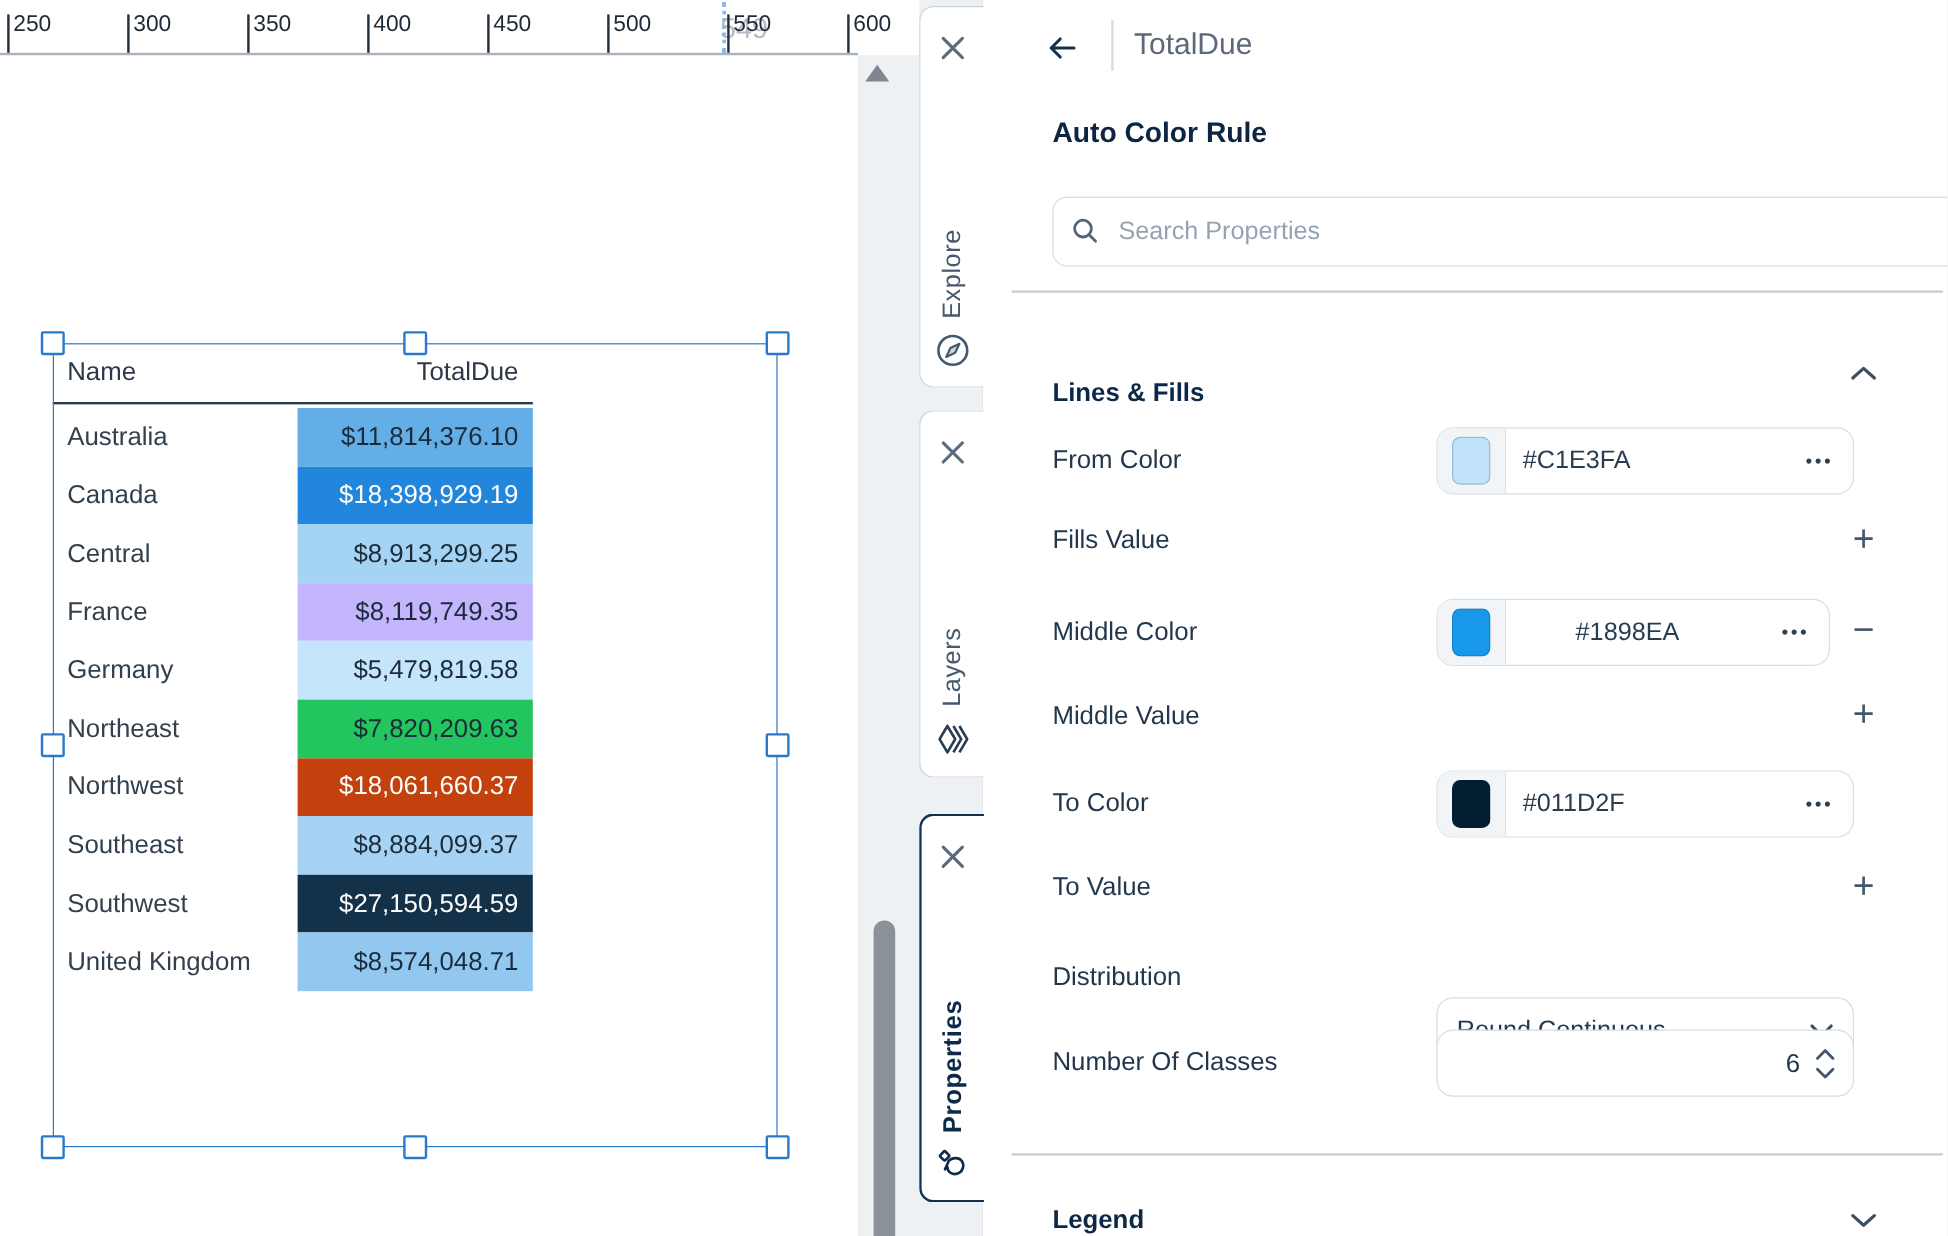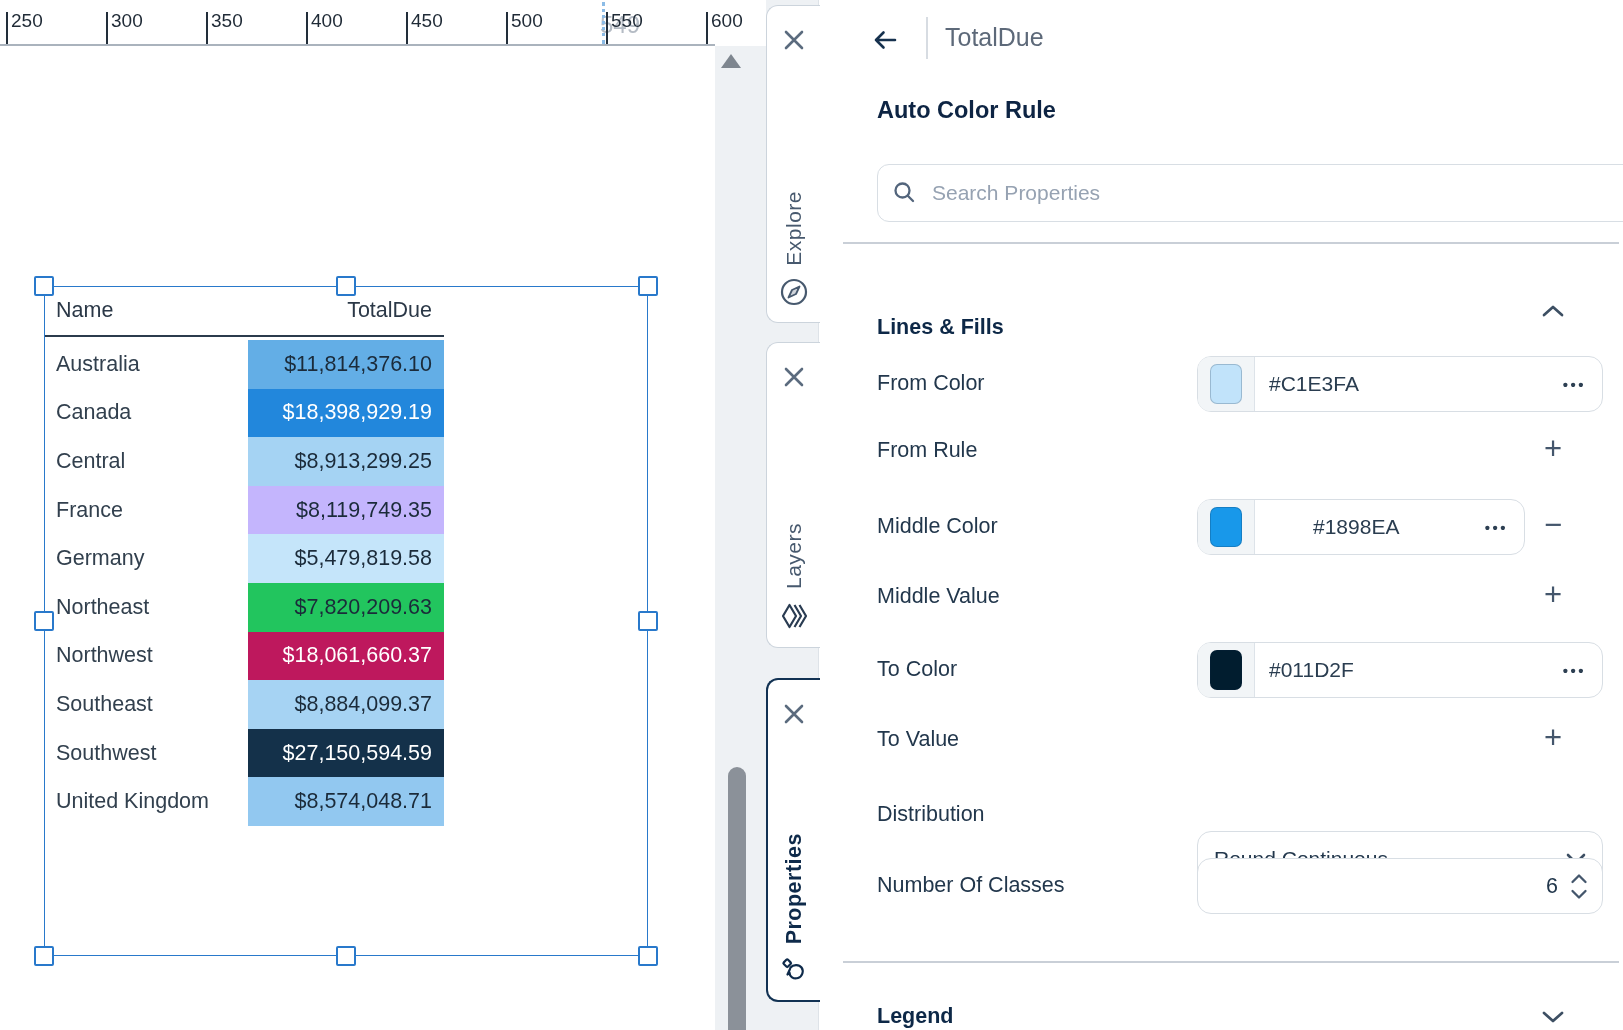--- a/index.html
+++ b/index.html
@@ -56,21 +56,21 @@
   .divider{height:1.5px;background:#C9CFD7;}
   .div1{left:24px;top:242px;width:776px;}
   .div2{left:24px;top:961px;width:776px;}
   .section-label{font-size:21.5px;font-weight:bold;color:#0D2847;}
   .sec-lines{left:58px;top:315px;}
   .sec-legend{left:58px;top:1004px;}
   .row-label{font-size:21.5px;color:#22374C;}
   .icon-col{left:719px;width:30px;display:flex;justify-content:center;cursor:pointer;}
   .pm{font-size:31px;font-weight:300;color:#44566C;line-height:26px;}
   .ctl{border:1.5px solid #D8DEE4;border-radius:14px;box-sizing:border-box;height:56px;display:flex;align-items:center;background:#fff;}
-  .ctl-wide{left:378px;width:406px;}
+  .ctl-wide{left:378px;width:348px;}
   .ctl-mid{left:378px;width:328px;}
   .swatch-seg{width:56px;align-self:stretch;background:#F2F5F7;border-right:1.5px solid #DDE3E9;border-radius:12px 0 0 12px;display:flex;align-items:center;justify-content:center;flex:none;}
   .swatch{width:32px;height:40px;border-radius:7px;border:1px solid rgba(13,36,64,.22);box-sizing:border-box;}
   .hex{font-size:21px;color:#2A3D50;margin-left:14px;}
   .ellipsis{margin-left:auto;margin-right:16px;font-size:15px;font-weight:bold;letter-spacing:2.5px;color:#2D3F52;cursor:pointer;}
   .sel-text{font-size:21px;color:#22374C;margin-left:16px;}
   .ctl .chev{margin-left:auto;margin-right:14px;}
   .num-val{margin-left:auto;font-size:21.5px;color:#22374C;border:none;outline:none;text-align:right;width:70px;background:transparent;font-family:"Liberation Sans","DejaVu Sans",sans-serif;}
   .spinner{display:flex;flex-direction:column;gap:5px;margin:0 14px 0 10px;cursor:pointer;}
 </style>
@@ -114,21 +114,21 @@
         <div class="trow" style="top: 194.4px; height: 48.6px;">
           <div class="tname">Germany</div>
           <div class="tval" style="background: rgb(197, 229, 250); color: rgb(27, 43, 58);">$5,479,819.58</div>
         </div>
         <div class="trow" style="top: 243px; height: 48.6px;">
           <div class="tname">Northeast</div>
           <div class="tval" style="background: #22c55e; color: rgb(27, 43, 58);">$7,820,209.63</div>
         </div>
         <div class="trow" style="top: 291.6px; height: 48.6px;">
           <div class="tname">Northwest</div>
-          <div class="tval" style="background: #be185d; color: rgb(255, 255, 255);">$18,061,660.37</div>
+          <div class="tval" style="background: #c2410c; color: rgb(255, 255, 255);">$18,061,660.37</div>
         </div>
         <div class="trow" style="top: 340.2px; height: 48.6px;">
           <div class="tname">Southeast</div>
           <div class="tval" style="background: rgb(166, 211, 243); color: rgb(27, 43, 58);">$8,884,099.37</div>
         </div>
         <div class="trow" style="top: 388.8px; height: 48.6px;">
           <div class="tname">Southwest</div>
           <div class="tval" style="background: rgb(20, 49, 74); color: rgb(255, 255, 255);">$27,150,594.59</div>
         </div>
         <div class="trow" style="top: 437.4px; height: 48.6px;">
@@ -247,21 +247,21 @@
 
     <div class="p-abs row-label" style="left:58px;top:371px;">From Color</div>
     <div class="p-abs ctl ctl-wide" style="top:356px;">
       <div class="swatch-seg">
           <div class="swatch" style="background: rgb(193, 227, 250);"></div>
         </div>
       <span class="hex">#C1E3FA</span>
       <span class="ellipsis">•••</span>
     </div>
 
-    <div class="p-abs row-label" style="left:58px;top:438px;">From Rule</div>
+    <div class="p-abs row-label" style="left:58px;top:438px;">Fills Value</div>
     <div class="p-abs icon-col" style="top:436px;">
         <span class="pm">+</span>
       </div>
 
     <div class="p-abs row-label" style="left:58px;top:514px;">Middle Color</div>
     <div class="p-abs ctl ctl-mid" style="top:499px;gap:44px;">
       <div class="swatch-seg">
           <div class="swatch" style="background: rgb(24, 152, 234);"></div>
         </div>
       <span class="hex">#1898EA</span>

